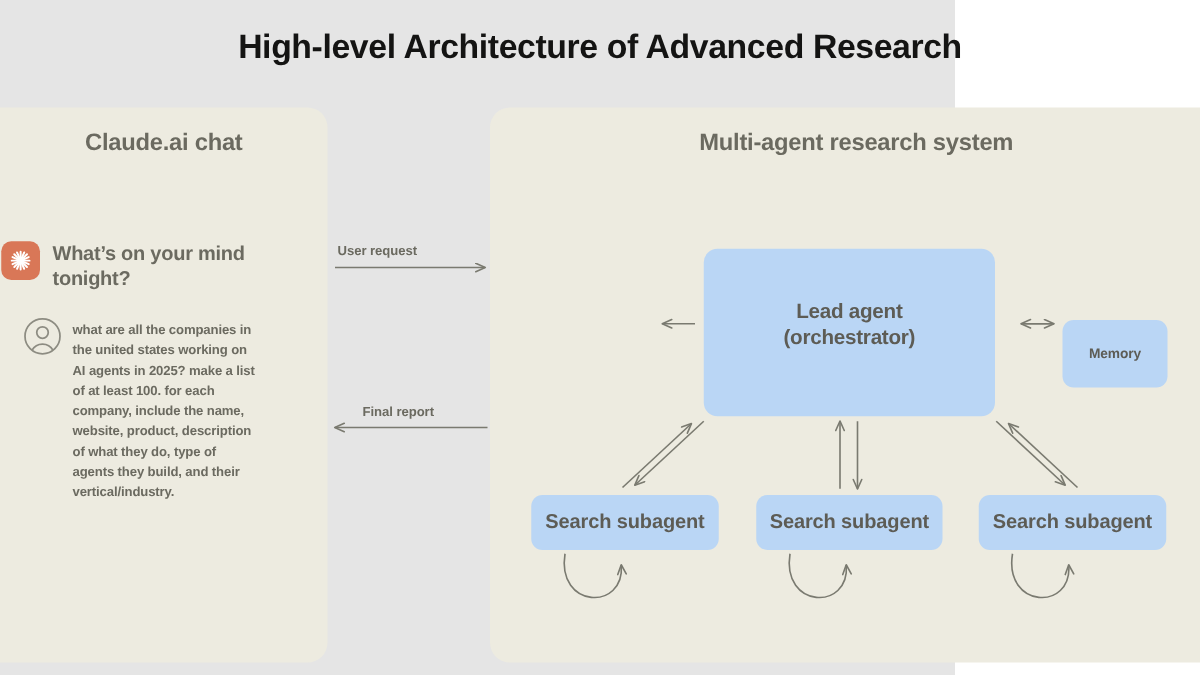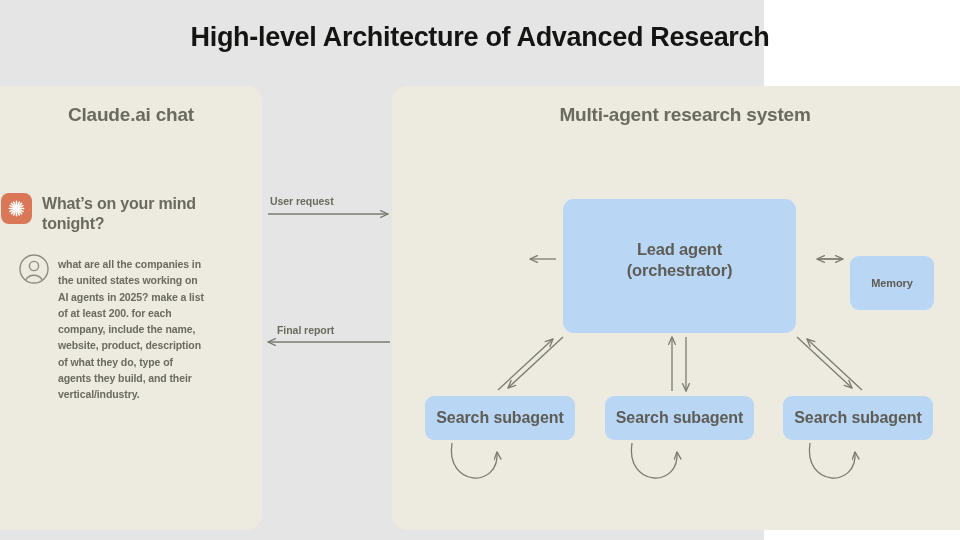--- a/index.html
+++ b/index.html
@@ -175,21 +175,21 @@
   
   .arrow-label {
     position: absolute;
     font-size: 10.5px;
     font-weight: bold;
     color: #6b6a60;
     letter-spacing: -0.05px;
     white-space: nowrap;
   }
   #label-user-request { left: 270px; top: 195px; }
-  #label-final-report { left: 277px; top: 324px; }
+  #label-final-report { left: 290px; top: 324px; }
 
   
   #arrow-layer {
     position: absolute;
     left: 0; top: 0;
     width: 960px; height: 540px;
     pointer-events: none;
   }
 </style>
 </head>
@@ -228,21 +228,21 @@
     </div>
     <div class="greeting-text">What’s on your mind tonight?</div>
   </div>
 
   <div class="chat-row" id="chat-user-row">
     <svg class="avatar-icon" viewBox="0 0 32 32">
       <circle cx="16" cy="16" r="14" fill="none" stroke="#8d8c82" stroke-width="1.4"></circle>
       <circle cx="16" cy="13" r="4.6" fill="none" stroke="#8d8c82" stroke-width="1.4"></circle>
       <path d="M7.6 27.2 A9.6 9.6 0 0 1 24.4 27.2" fill="none" stroke="#8d8c82" stroke-width="1.4"></path>
     </svg>
-    <div class="user-prompt-text">what are all the companies in the united states working on AI agents in 2025? make a list of at least 200. for each company, include the name, website, product, description of what they do, type of agents they build, and their vertical/industry.</div>
+    <div class="user-prompt-text">what are all the companies in the united states working on AI agents in 2025? make a list of at least 100. for each company, include the name, website, product, description of what they do, type of agents they build, and their vertical/industry.</div>
   </div>
 
   <div class="panel" id="panel-system">
     <div class="panel-title">Multi-agent research system</div>
   </div>
 
   <svg id="arrow-layer">
     <defs>
       <marker id="ah" markerWidth="10" markerHeight="10" refX="8.4" refY="4" orient="auto" markerUnits="userSpaceOnUse">
         <path d="M1,0.6 L8.6,4 L1,7.4" fill="none" stroke="#7a7a70" stroke-width="1.3" stroke-linecap="round" stroke-linejoin="round"></path>

